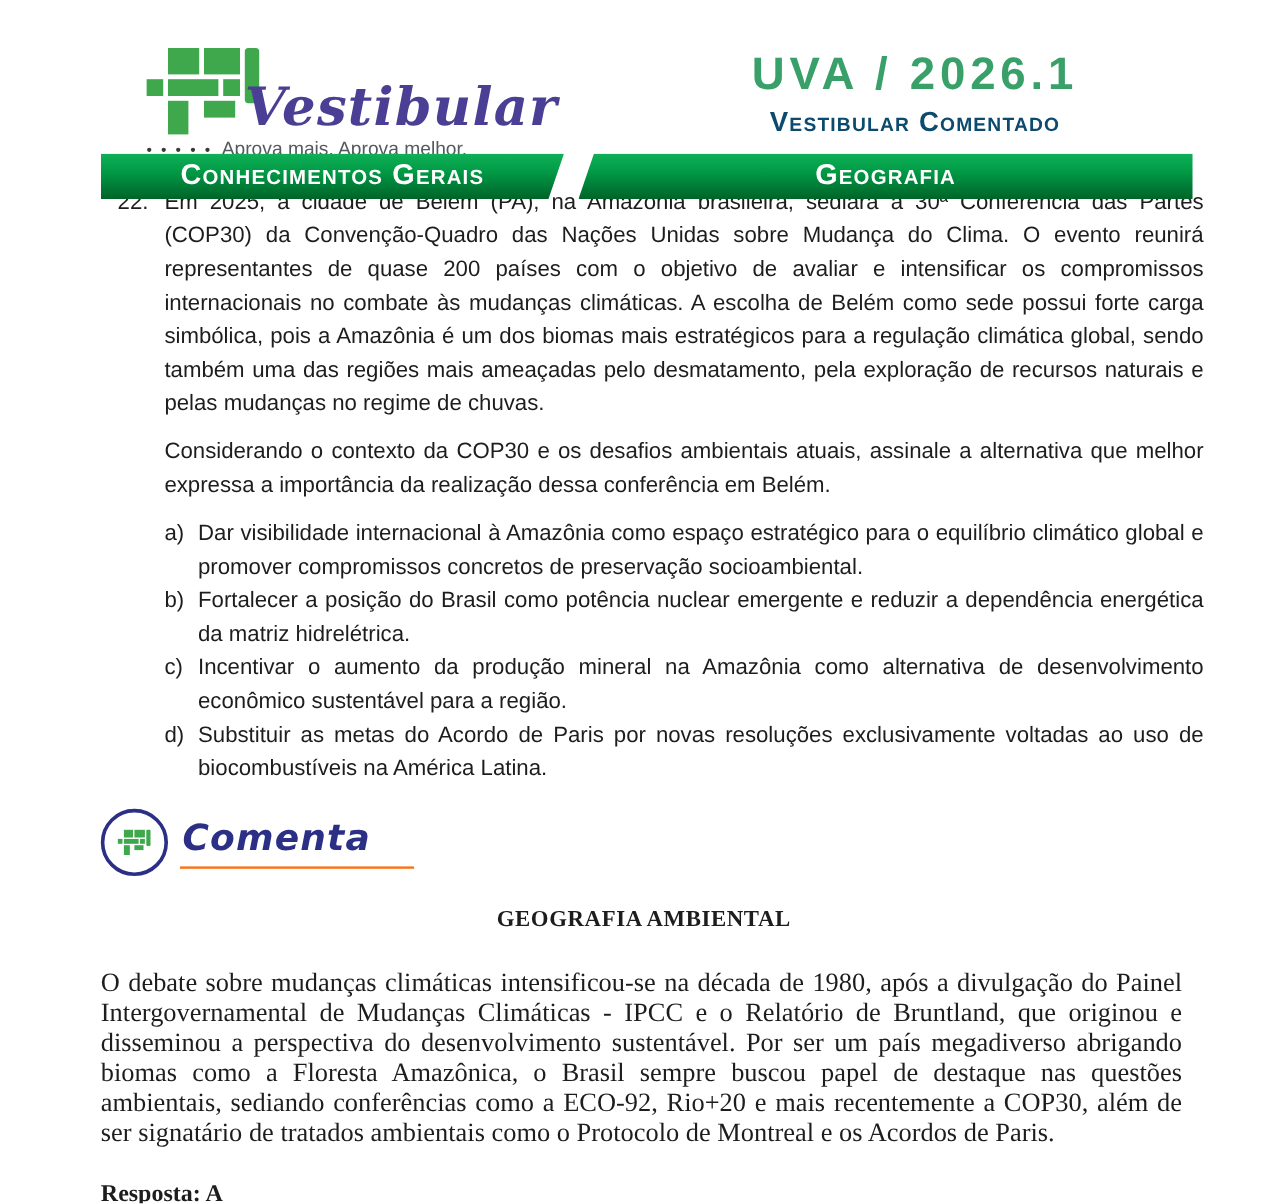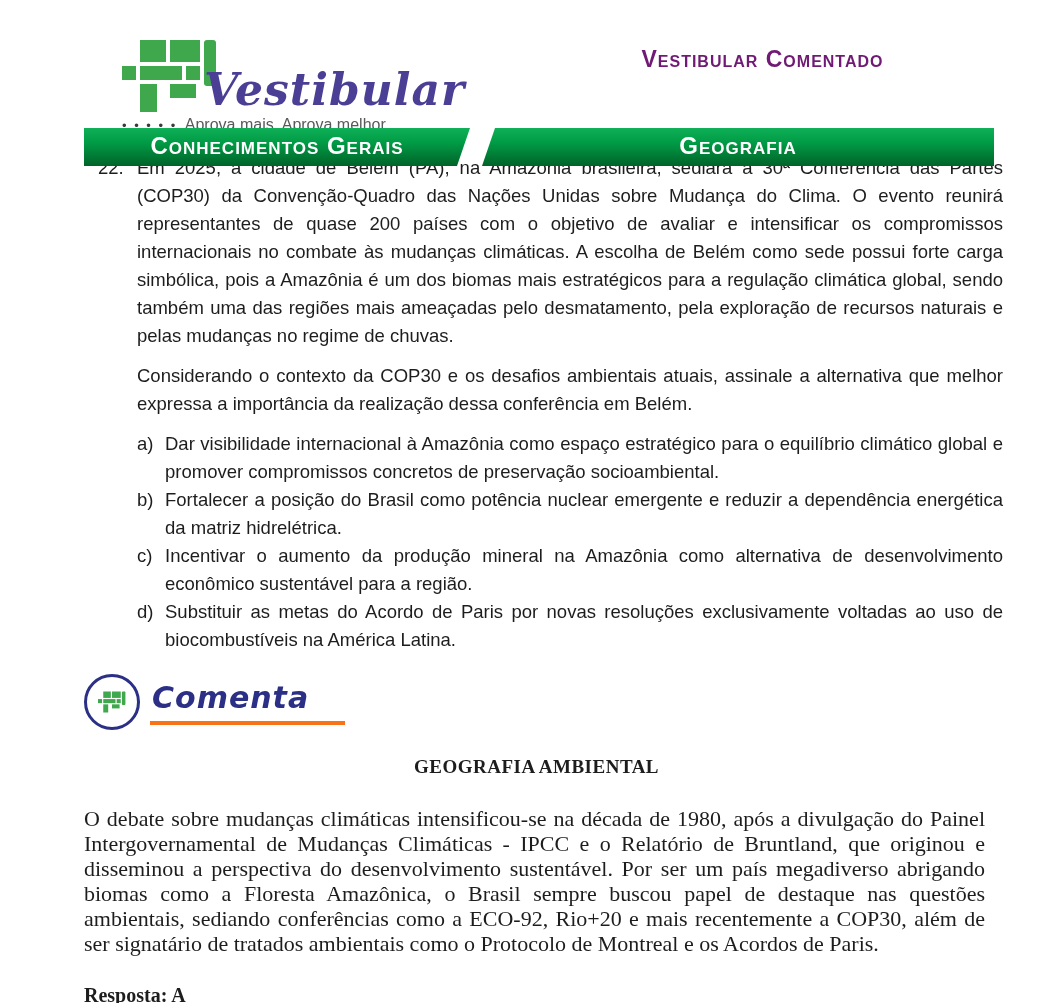--- a/index.html
+++ b/index.html
@@ -11,21 +11,21 @@
   .brand{position:absolute;left:122px;top:38px;}
   .brand-top{display:flex;align-items:flex-end;}
   .fb-logo{width:96px;height:76px;flex:0 0 auto;}
   .brand-name{font-family:"DejaVu Serif",serif;font-style:italic;font-weight:bold;
               color:#4a3f94;font-size:44px;line-height:1;margin:0 0 2px -14px;letter-spacing:1px;}
   .brand-tagline{margin-top:2px;font-size:16px;color:#58595b;white-space:nowrap;}
   .brand-tagline .dots{color:#3a3a3a;font-size:13px;letter-spacing:2px;margin-right:4px;}
 
   .exam{position:absolute;left:540px;top:42px;width:445px;text-align:center;}
   .exam-title{color:#3aa06a;font-size:38px;font-weight:800;letter-spacing:4px;line-height:1.1;}
-  .exam-subtitle{color:#701a75;font-size:23px;font-weight:700;font-variant:small-caps;
+  .exam-subtitle{color:#0c4a6e;font-size:23px;font-weight:700;font-variant:small-caps;
                  letter-spacing:1px;margin-top:4px;}
 
   
   .banner{position:absolute;top:128px;left:84px;width:910px;height:38px;}
   .banner-seg{position:absolute;top:0;height:38px;
               background:linear-gradient(180deg,#0fb057 0%,#009a45 40%,#006329 100%);
               color:#fff;font-weight:700;font-variant:small-caps;font-size:24px;
               letter-spacing:1px;text-align:center;line-height:36px;}
   .banner-left{left:0;width:386px;clip-path:polygon(0 0,100% 0,calc(100% - 13px) 100%,0 100%);}
   .banner-right{left:398px;width:512px;clip-path:polygon(13px 0,100% 0,100% 100%,0 100%);}
@@ -40,21 +40,21 @@
   .opt-letter{width:28px;flex:0 0 auto;}
   .opt-text{flex:1;text-align:justify;}
 
   
   .comenta{margin:20px 0 0 84px;display:flex;align-items:center;}
   .fb-circle{width:50px;height:50px;border:3px solid #2b2f86;border-radius:50%;
              display:flex;align-items:center;justify-content:center;flex:0 0 auto;background:#fff;}
   .fb-circle svg{width:28px;height:24px;}
   .comenta-label{margin-left:10px;font-family:"DejaVu Sans",sans-serif;font-weight:bold;font-style:italic;
                  color:#2b2f86;font-size:30px;letter-spacing:1px;
-                 border-bottom:4px solid #f97316;padding:0 36px 6px 2px;}
+                 border-bottom:2px solid #f97316;padding:0 36px 6px 2px;}
 
   
   .section-title{margin-top:26px;text-align:center;font-family:"Liberation Serif",serif;
                  font-weight:bold;font-size:19px;letter-spacing:0.5px;padding-left:18px;}
   .commentary{margin:28px 70px 0 84px;font-family:"Liberation Serif",serif;font-size:22px;
               line-height:25px;text-align:justify;}
   .answer{margin:28px 0 0 84px;font-family:"Liberation Serif",serif;font-weight:bold;font-size:20px;}
 </style>
 </head>
 <body>
@@ -78,20 +78,21 @@
         </svg>
         <span class="brand-name">Vestibular</span>
       </div>
       <div class="brand-tagline">
         <span class="dots">• • • • •</span>
         <span>Aprova mais. Aprova melhor.</span>
       </div>
     </div>
 
     <div class="exam">
+      <div class="exam-title">UVA / 2026.1</div>
       <div class="exam-subtitle">Vestibular Comentado</div>
     </div>
   </div>
 
   <div class="banner">
     <div class="banner-seg banner-left">Conhecimentos Gerais</div>
     <div class="banner-seg banner-right">Geografia</div>
   </div>
 
   <div class="question">

